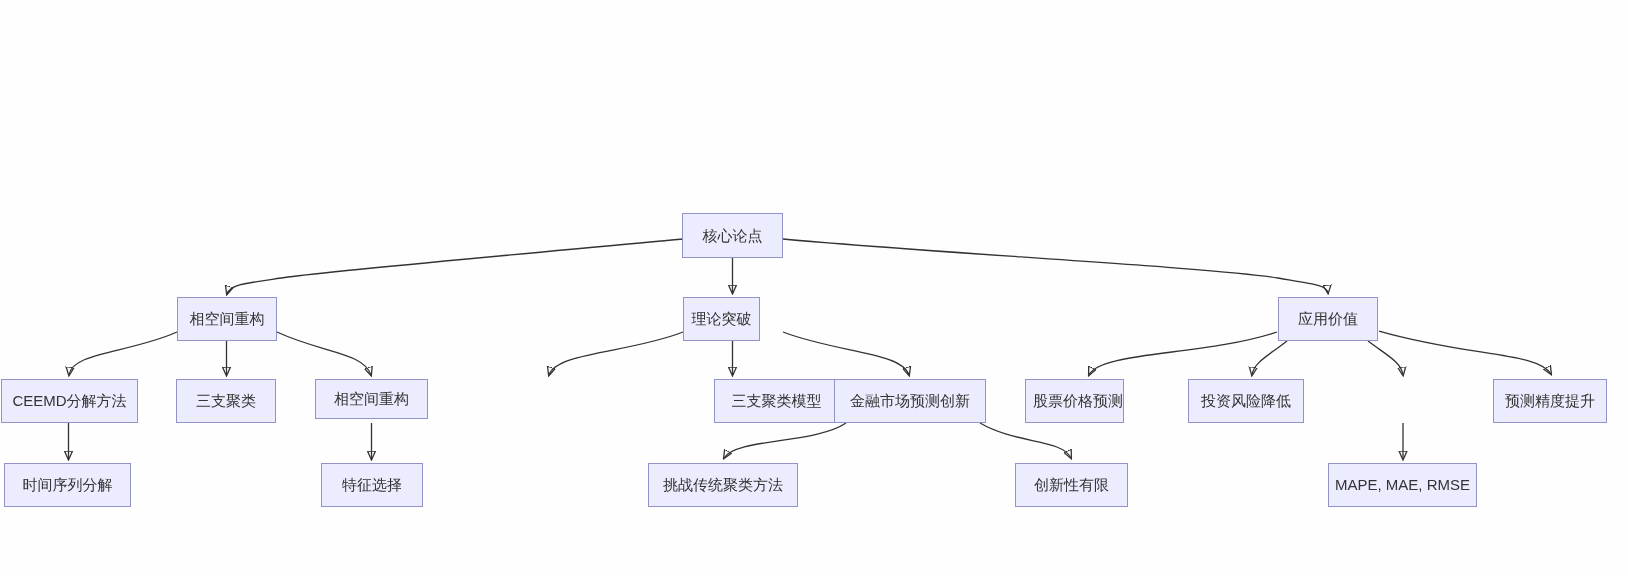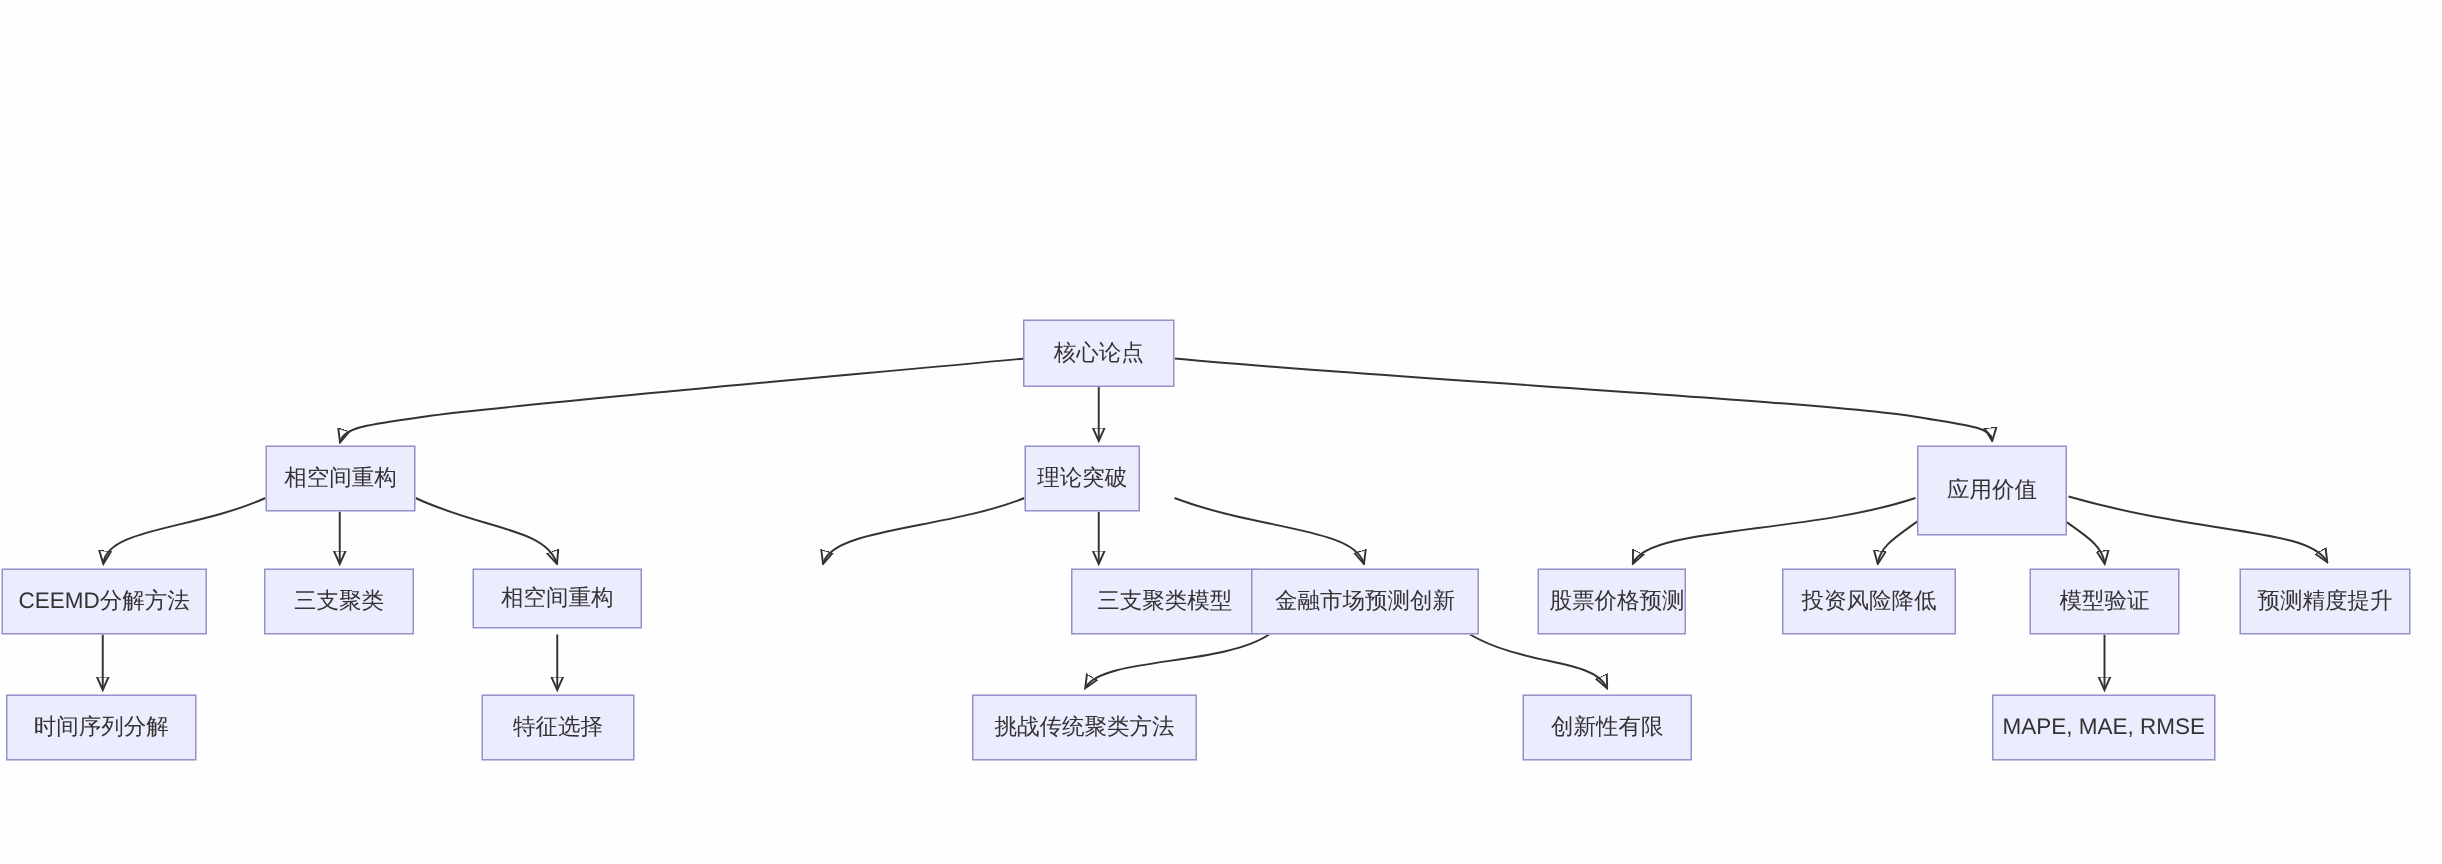--- a/index.html
+++ b/index.html
@@ -76,21 +76,21 @@
 
   <div class="node" style="left:682px;top:213px;width:101px;height:45px;">
     <span>核心论点</span>
   </div>
   <div class="node" style="left:177px;top:297px;width:100px;height:44px;">
     <span>相空间重构</span>
   </div>
   <div class="node" style="left:683px;top:297px;width:77px;height:44px;">
     <span>理论突破</span>
   </div>
-  <div class="node" style="left:1278px;top:297px;width:100px;height:60px;text-align:center;">
+  <div class="node" style="left:1278px;top:297px;width:100px;height:44px;text-align:center;">
     <span>应用价值</span>
   </div>
 
   <div class="node" style="left:1px;top:379px;width:137px;height:44px;">
     <span>CEEMD分解方法</span>
   </div>
   <div class="node" style="left:176px;top:379px;width:100px;height:44px;">
     <span>三支聚类</span>
   </div>
   <div class="node" style="left:315px;top:379px;width:113px;height:40px;">
@@ -101,23 +101,20 @@
   </div>
   <div class="node" style="left:834px;top:379px;width:152px;height:44px;">
     <span>金融市场预测创新</span>
   </div>
   <div class="node" style="left:1025px;top:379px;width:99px;height:44px;justify-content:flex-end;">
     <span>股票价格预测</span>
   </div>
   <div class="node" style="left:1188px;top:379px;width:116px;height:44px;">
     <span>投资风险降低</span>
   </div>
-  <div class="node" style="left:1353px;top:379px;width:100px;height:44px;">
-    <span>模型验证</span>
-  </div>
   <div class="node" style="left:1493px;top:379px;width:114px;height:44px;">
     <span>预测精度提升</span>
   </div>
 
   <div class="node" style="left:4px;top:463px;width:127px;height:44px;">
     <span>时间序列分解</span>
   </div>
   <div class="node" style="left:321px;top:463px;width:102px;height:44px;">
     <span>特征选择</span>
   </div>

